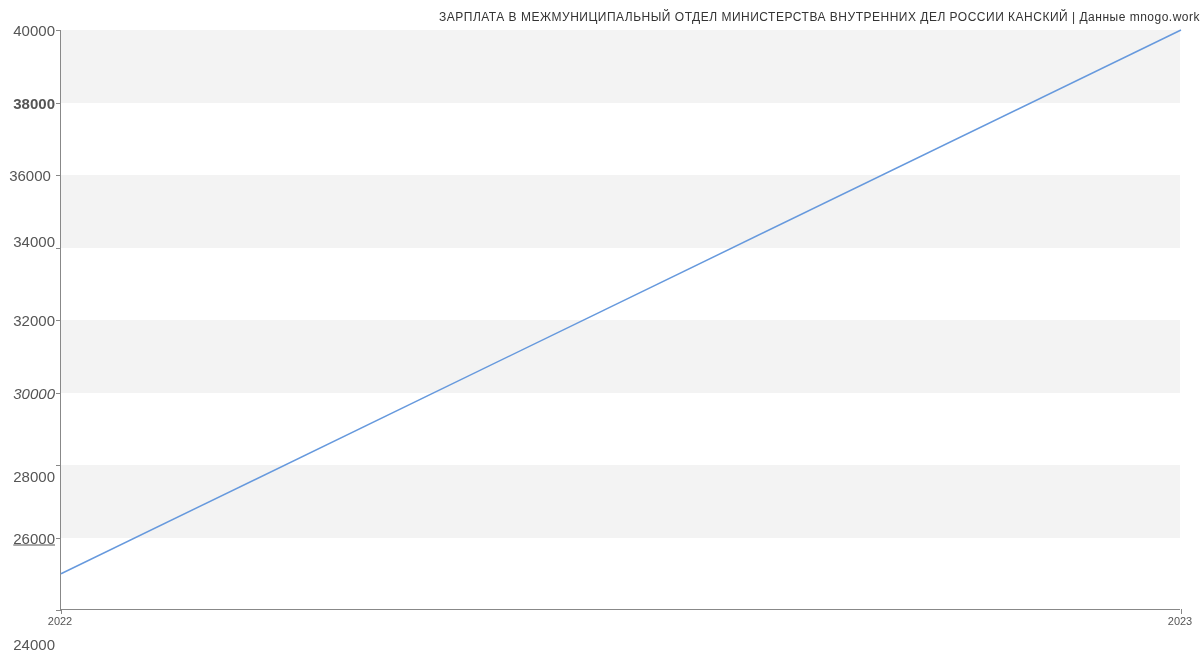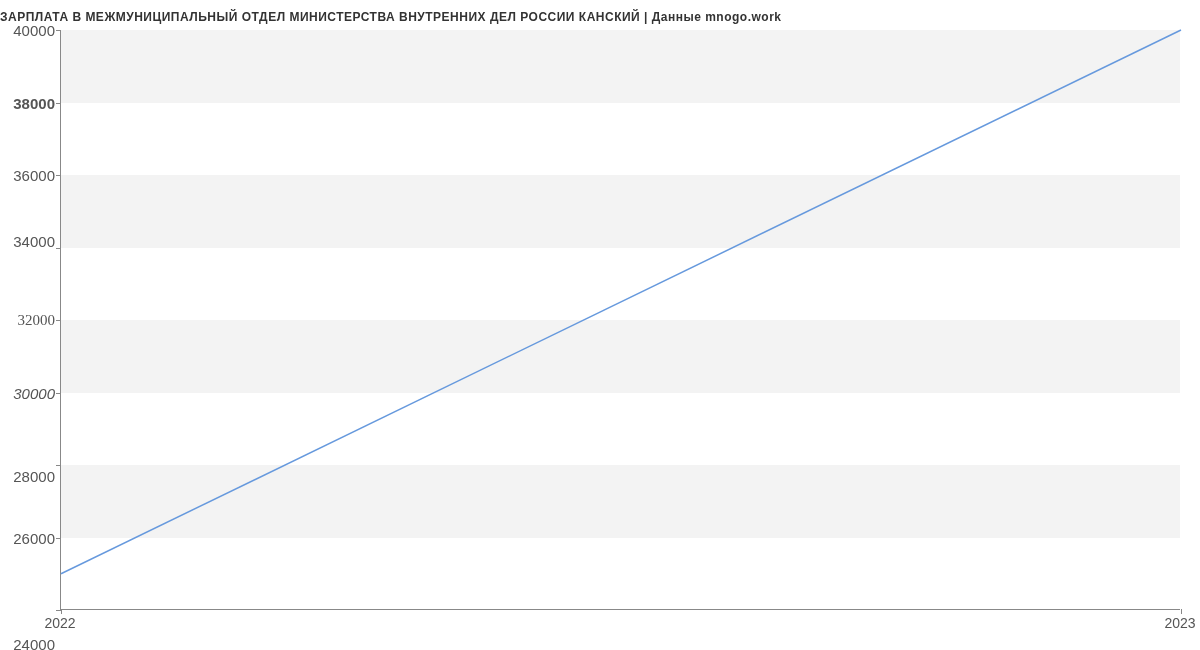--- a/index.html
+++ b/index.html
@@ -1,22 +1,22 @@
 <!DOCTYPE html>
 <html><head>
   <meta charset="utf-8">
   <style>
     * { margin: 0; padding: 0; box-sizing: border-box; }
     body { font-family: Verdana, Geneva, sans-serif; background: #fff; width: 1200px; height: 650px; }
     .chart-container { width: 1200px; height: 650px; position: relative; }
-    .chart-title { text-align: left; font-size: 12px; font-weight: bold; color: #333; padding-top: 10px; letter-spacing: 0.5px; }
+    .chart-title { text-align: right; font-size: 12px; font-weight: normal; color: #333; padding-top: 10px; letter-spacing: 0.5px; }
     .plot-area { position: absolute; left: 60px; top: 30px; width: 1120px; height: 580px; border-left: 1px solid #888; border-bottom: 1px solid #888; }
     .grid-band { position: absolute; left: 0; width: 100%; background: #f3f3f3; }
     .y-tick-label { position: absolute; right: 1145px; font-size: 15px; color: #555; transform: translateY(-50%); text-align: right; width: 50px; }
-    .x-tick-label { position: absolute; top: 615px; font-size: 14px; color: #555; transform: translateX(-50%); }
+    .x-tick-label { position: absolute; top: 615px; font-size: 11px; color: #555; transform: translateX(-50%); }
     .line-svg { position: absolute; left: 0; top: 0; width: 100%; height: 100%; overflow: visible; }
     .data-line { fill: none; stroke: #6699dd; stroke-width: 1.5; }
     .tick-mark { position: absolute; background: #888; }
     .y-tick-mark { width: 5px; height: 1px; left: -5px; }
     .x-tick-mark { width: 1px; height: 5px; bottom: -5px; }
   </style>
 </head>
 <body>
 
 <div class="chart-container">
@@ -35,23 +35,23 @@
       <div class="tick-mark y-tick-mark" style="top: 362.5px;"></div>
       <div class="tick-mark y-tick-mark" style="top: 290px;"></div>
       <div class="tick-mark y-tick-mark" style="top: 217.5px;"></div>
       <div class="tick-mark y-tick-mark" style="top: 145px;"></div>
       <div class="tick-mark y-tick-mark" style="top: 72.5px;"></div>
       <div class="tick-mark y-tick-mark" style="top: 0px;"></div>
       <div class="tick-mark x-tick-mark" style="left: 0px;"></div>
       <div class="tick-mark x-tick-mark" style="left: 1120px;"></div>
     </div>
 <div class="y-tick-label" style="top: 644px;">24000</div>
-    <div class="y-tick-label" style="top: 537.5px;">26000</div>
+    <div class="y-tick-label" style="top: 537.5px; text-decoration: underline;">26000</div>
     <div class="y-tick-label" style="top: 476px;">28000</div>
     <div class="y-tick-label" style="top: 392.5px; font-style: italic;">30000</div>
-    <div class="y-tick-label" style="top: 320px; font-family: Liberation Serif, serif;">32000</div>
+    <div class="y-tick-label" style="top: 320px;">32000</div>
     <div class="y-tick-label" style="top: 241px;">34000</div>
-    <div class="y-tick-label" style="top: 175px;">36000</div>
+    <div class="y-tick-label" style="top: 175px; text-align: center;">36000</div>
     <div class="y-tick-label" style="top: 102.5px; font-weight: bold;">38000</div>
     <div class="y-tick-label" style="top: 30px;">40000</div>
     <div class="x-tick-label" style="left: 60px;">2022</div>
     <div class="x-tick-label" style="left: 1180px;">2023</div>
   </div>
 
 </body></html>

